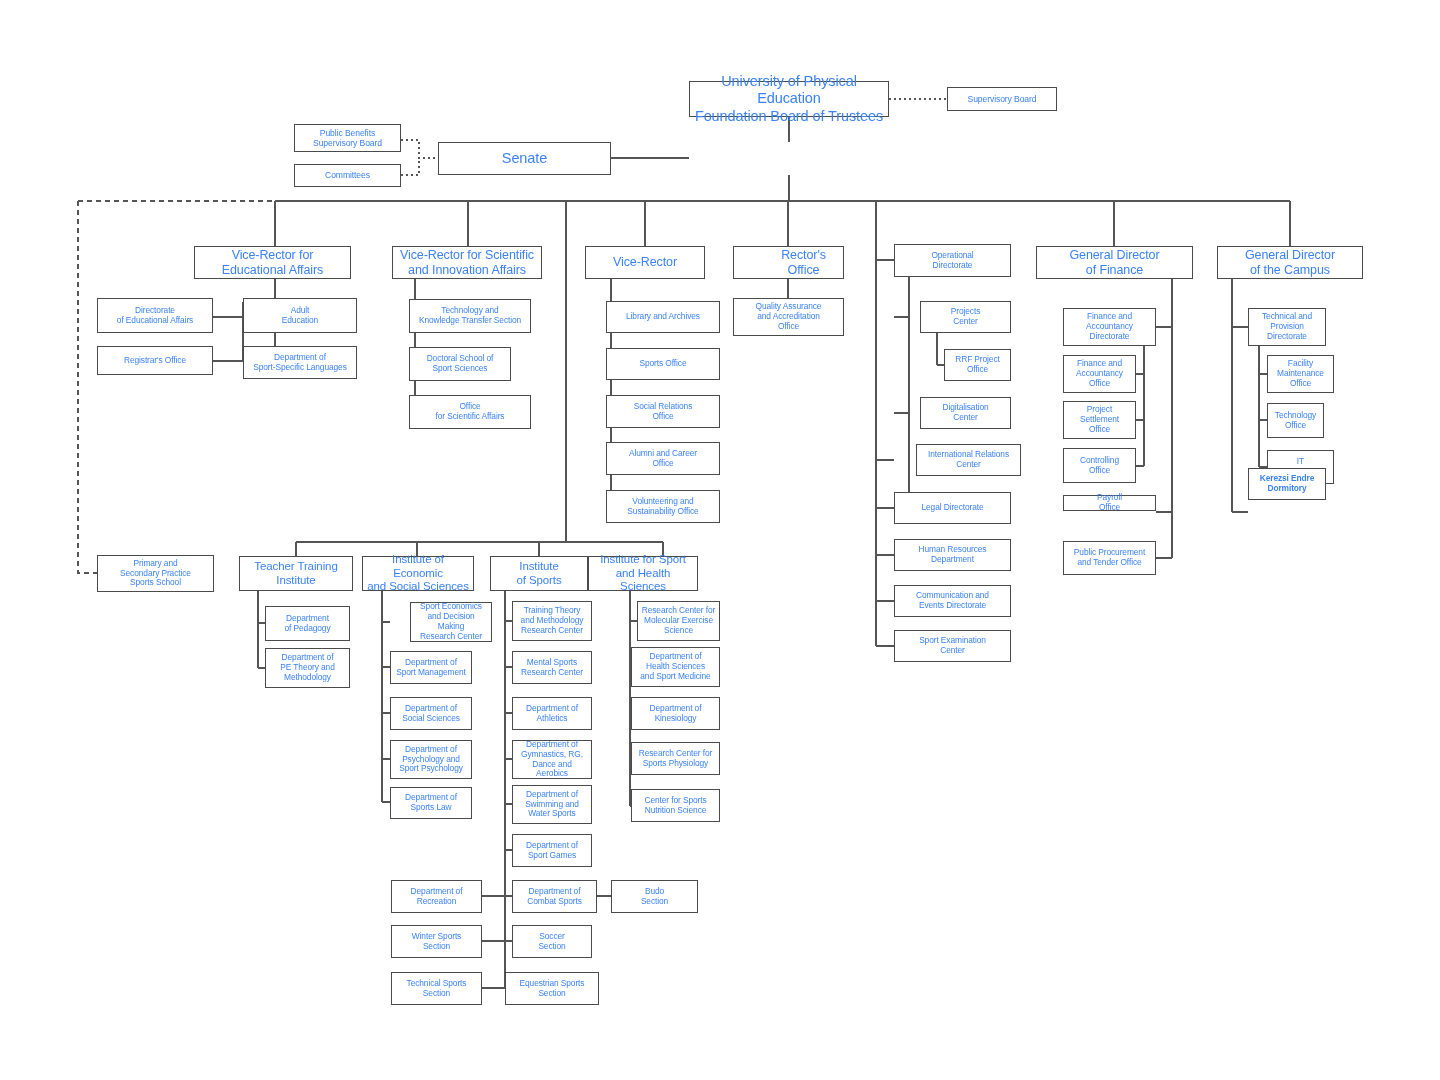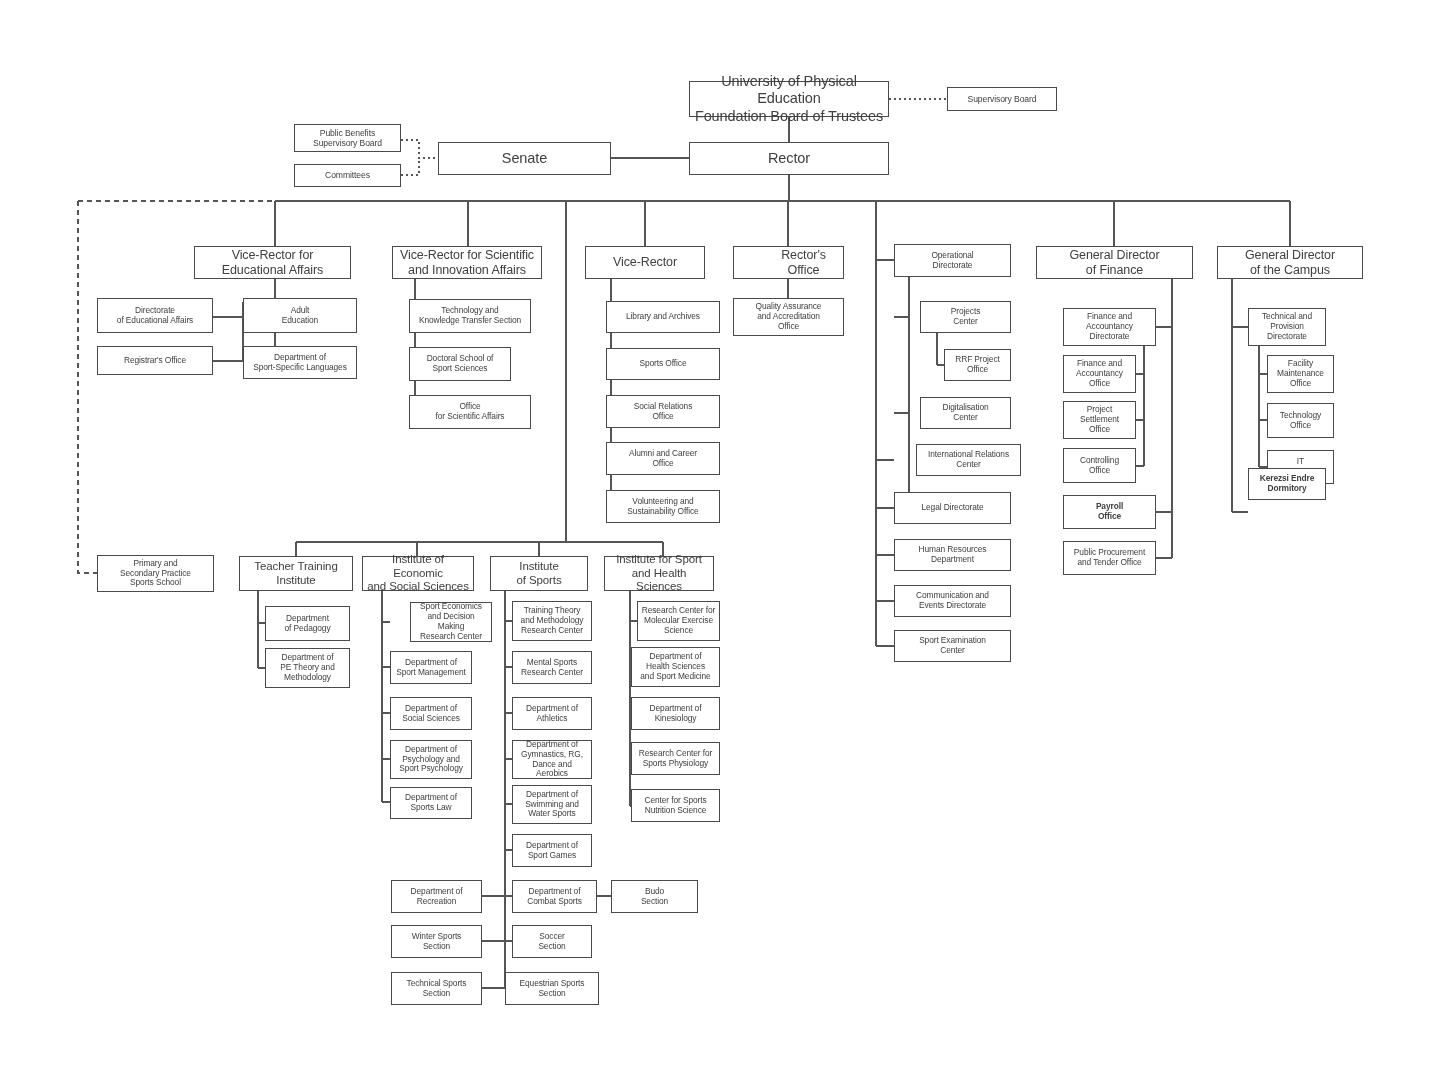--- a/index.html
+++ b/index.html
@@ -2,21 +2,21 @@
 <html><head>
 <meta charset="utf-8">
 <style>
   html,body{margin:0;padding:0;background:#ffffff;}
   #root{
     position:relative;
     width:1440px;
     height:1080px;
     background:#ffffff;
     font-family:"Liberation Sans", sans-serif;
-    color:#404040;
+    color:#3b82f6;
     overflow:hidden;
   }
   svg.wires{position:absolute;left:0;top:0;width:1440px;height:1080px;pointer-events:none;}
   .node{
     position:absolute;
     box-sizing:border-box;
     border:1.3px solid #4a4a4a;
     background:#ffffff;
     display:flex;
     align-items:center;
@@ -194,21 +194,20 @@
 
   <div class="node lvl-aside" style="left:947px;top:87px;width:110px;height:24px;">Supervisory Board</div>
 
   <div class="node lvl-aside" style="left:294px;top:124px;width:107px;height:28px;">Public Benefits
 Supervisory Board</div>
 
   <div class="node lvl-aside" style="left:294px;top:164px;width:107px;height:23px;">Committees</div>
 
   <div class="node lvl-1" style="left:438px;top:142px;width:173px;height:33px;">Senate</div>
 
-  <div class="node lvl-1" style="left:689px;top:142px;width:200px;height:33px;">Rector</div>
 
   <div class="node lvl-2" style="left:194px;top:246px;width:157px;height:33px;">Vice-Rector for
 Educational Affairs</div>
   <div class="node lvl-3" style="left:97px;top:298px;width:116px;height:35px;">Directorate
 of Educational Affairs</div>
   <div class="node lvl-3" style="left:97px;top:346px;width:116px;height:29px;">Registrar's Office</div>
   <div class="node lvl-3" style="left:243px;top:298px;width:114px;height:35px;">Adult
 Education</div>
   <div class="node lvl-3" style="left:243px;top:346px;width:114px;height:33px;">Department of
 Sport-Specific Languages</div>
@@ -261,34 +260,34 @@
 Accountancy
 Directorate</div>
   <div class="node lvl-3" style="left:1063px;top:355px;width:73px;height:38px;">Finance and
 Accountancy
 Office</div>
   <div class="node lvl-3" style="left:1063px;top:401px;width:73px;height:38px;">Project
 Settlement
 Office</div>
   <div class="node lvl-3" style="left:1063px;top:448px;width:73px;height:35px;">Controlling
 Office</div>
-  <div class="node lvl-3" style="left:1063px;top:495px;width:93px;height:34px;font-weight:bold;">Payroll
+  <div class="node lvl-3" style="left:1063px;top:495px;width:93px;height:16px;">Payroll
 Office</div>
   <div class="node lvl-3" style="left:1063px;top:541px;width:93px;height:34px;">Public Procurement
 and Tender Office</div>
 
   <div class="node lvl-2" style="left:1217px;top:246px;width:146px;height:33px;">General Director
 of the Campus</div>
   <div class="node lvl-3" style="left:1248px;top:308px;width:78px;height:38px;">Technical and
 Provision
 Directorate</div>
   <div class="node lvl-3" style="left:1267px;top:355px;width:67px;height:38px;">Facility
 Maintenance
 Office</div>
-  <div class="node lvl-3" style="left:1267px;top:403px;width:67px;height:35px;">Technology
+  <div class="node lvl-3" style="left:1267px;top:403px;width:57px;height:35px;">Technology
 Office</div>
   <div class="node lvl-3" style="left:1267px;top:450px;width:67px;height:34px;">IT
 Department</div>
   <div class="node lvl-3" style="left:1248px;top:468px;width:78px;height:32px;font-weight:bold;">Kerezsi Endre
 Dormitory</div>
 
   <div class="node lvl-3" style="left:97px;top:555px;width:117px;height:37px;">Primary and
 Secondary Practice
 Sports School</div>
 
@@ -340,21 +339,21 @@
 Section</div>
   <div class="node lvl-3" style="left:611px;top:880px;width:87px;height:33px;">Budo
 Section</div>
   <div class="node lvl-3" style="left:391px;top:880px;width:91px;height:33px;">Department of
 Recreation</div>
   <div class="node lvl-3" style="left:391px;top:925px;width:91px;height:33px;">Winter Sports
 Section</div>
   <div class="node lvl-3" style="left:391px;top:972px;width:91px;height:33px;">Technical Sports
 Section</div>
 
-  <div class="node lvl-2" style="left:604px;top:556px;width:110px;height:35px;font-size:11.5px;">Institute for Sport
+  <div class="node lvl-2" style="left:588px;top:556px;width:110px;height:35px;font-size:11.5px;">Institute for Sport
 and Health Sciences</div>
   <div class="node lvl-3" style="left:637px;top:601px;width:83px;height:40px;">Research Center for
 Molecular Exercise
 Science</div>
   <div class="node lvl-3" style="left:631px;top:647px;width:89px;height:40px;">Department of
 Health Sciences
 and Sport Medicine</div>
   <div class="node lvl-3" style="left:631px;top:697px;width:89px;height:33px;">Department of
 Kinesiology</div>
   <div class="node lvl-3" style="left:631px;top:742px;width:89px;height:33px;">Research Center for

